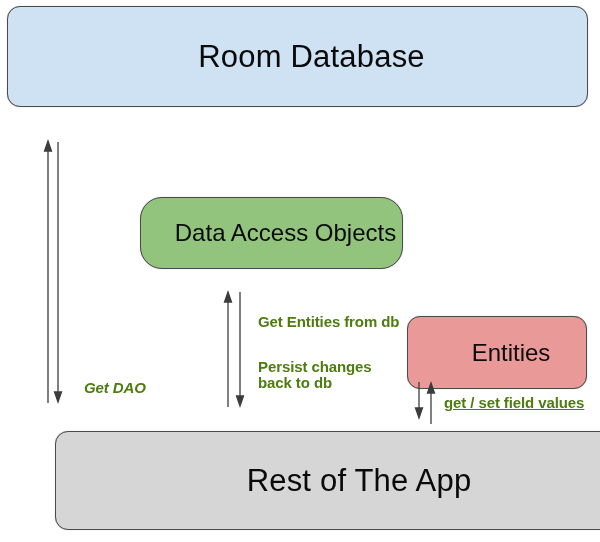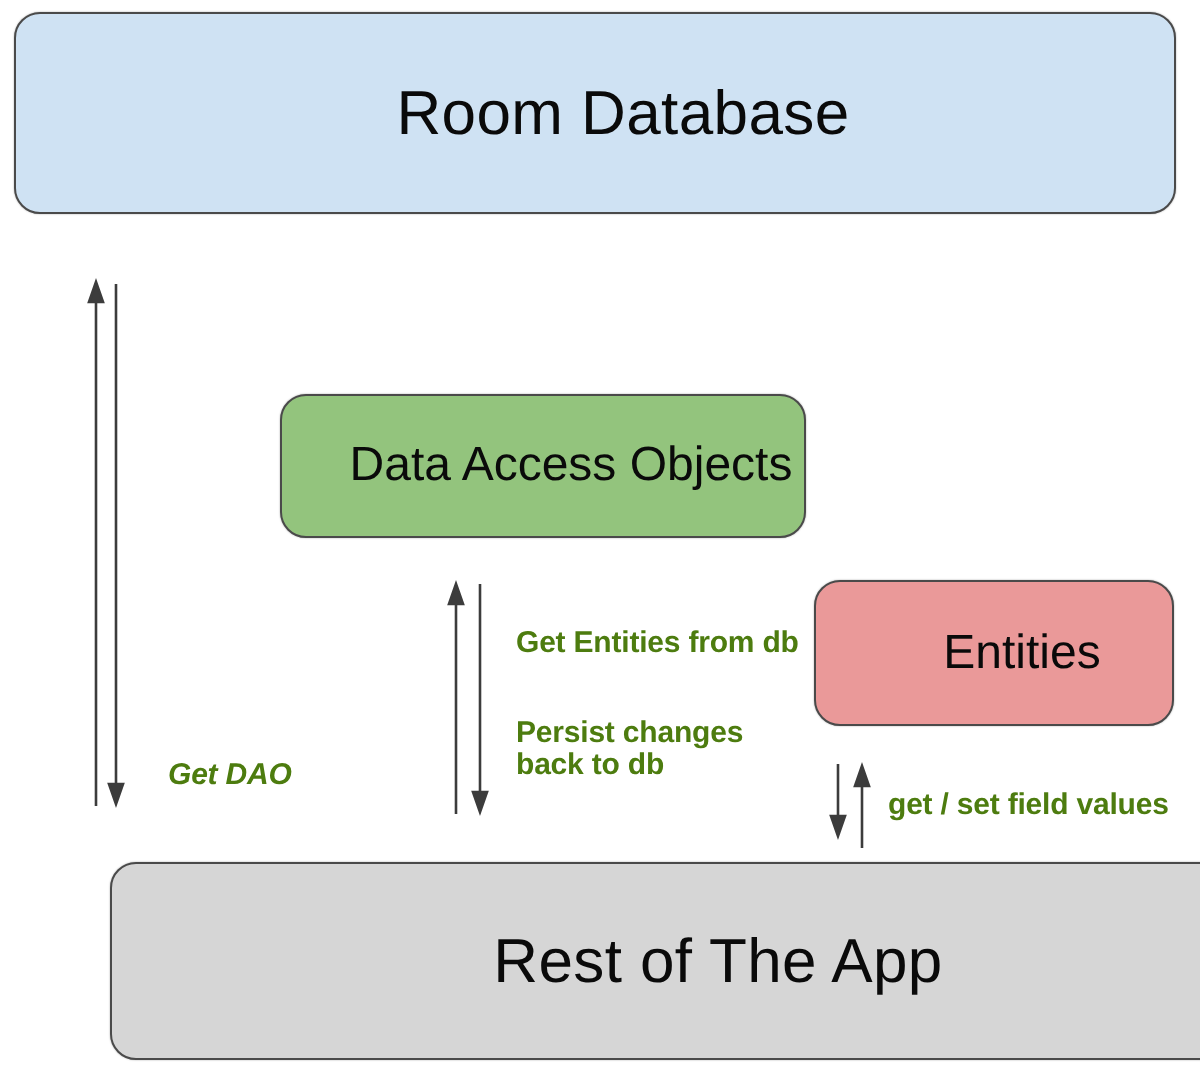--- a/index.html
+++ b/index.html
@@ -18,51 +18,51 @@
     display: flex;
     align-items: center;
     justify-content: center;
     box-shadow: 0 0 1px rgba(0,0,0,0.35);
     box-sizing: border-box;
     color: #0a0a0a;
     padding-left: 28px;
   }
   .box-room     { left: 7px;   top: 6px;   width: 581px; height: 101px; }
   .box-dao      { left: 140px; top: 197px; width: 263px; height: 72px;  }
-  .box-entities { left: 407px; top: 290px; width: 180px; height: 73px;  }
+  .box-entities { left: 407px; top: 316px; width: 180px; height: 73px;  }
   .box-app      { left: 7px;   top: 431px; width: 580px; height: 99px;  }
   .label-lg { font-size: 31px; letter-spacing: 0.2px; }
   .label-md { font-size: 24px; }
   .arrows { position: absolute; left: 0; top: 0; }
   .edge-label {
     position: absolute;
     font-size: 15px;
     font-weight: bold;
     color: #4d7c0f;
     letter-spacing: -0.1px;
     white-space: nowrap;
     line-height: 15.5px;
     text-shadow: 0 0 2px #ffffff;
   }
   .edge-label span { display: block; }
   .lbl-get-dao      { left: 84px;  top: 380px; font-style: italic; }
   .lbl-get-entities { left: 258px; top: 314px; }
   .lbl-persist      { left: 258px; top: 359px; }
-  .lbl-get-set      { left: 444px; top: 395px; }
+  .lbl-get-set      { left: 444px; top: 395px; text-decoration: underline; }
 </style>
 </head>
 <body>
 
 <div class="canvas">
 
   <div class="box box-room" style="background-color: rgb(207, 226, 243);">
     <span class="label-lg">Room Database</span>
   </div>
 
-  <div class="box box-dao" style="background-color: rgb(147, 196, 125);">
+  <div class="box box-dao" style="background-color: rgb(147, 196, 125); border-radius: 22px;">
     <span class="label-md">Data Access Objects</span>
   </div>
 
   <div class="box box-entities" style="background-color: rgb(234, 153, 153);">
     <span class="label-md">Entities</span>
   </div>
 
   <div class="box box-app" style="background-color: rgb(214, 214, 214); margin-left: 48px;">
     <span class="label-lg">Rest of The App</span>
   </div>

